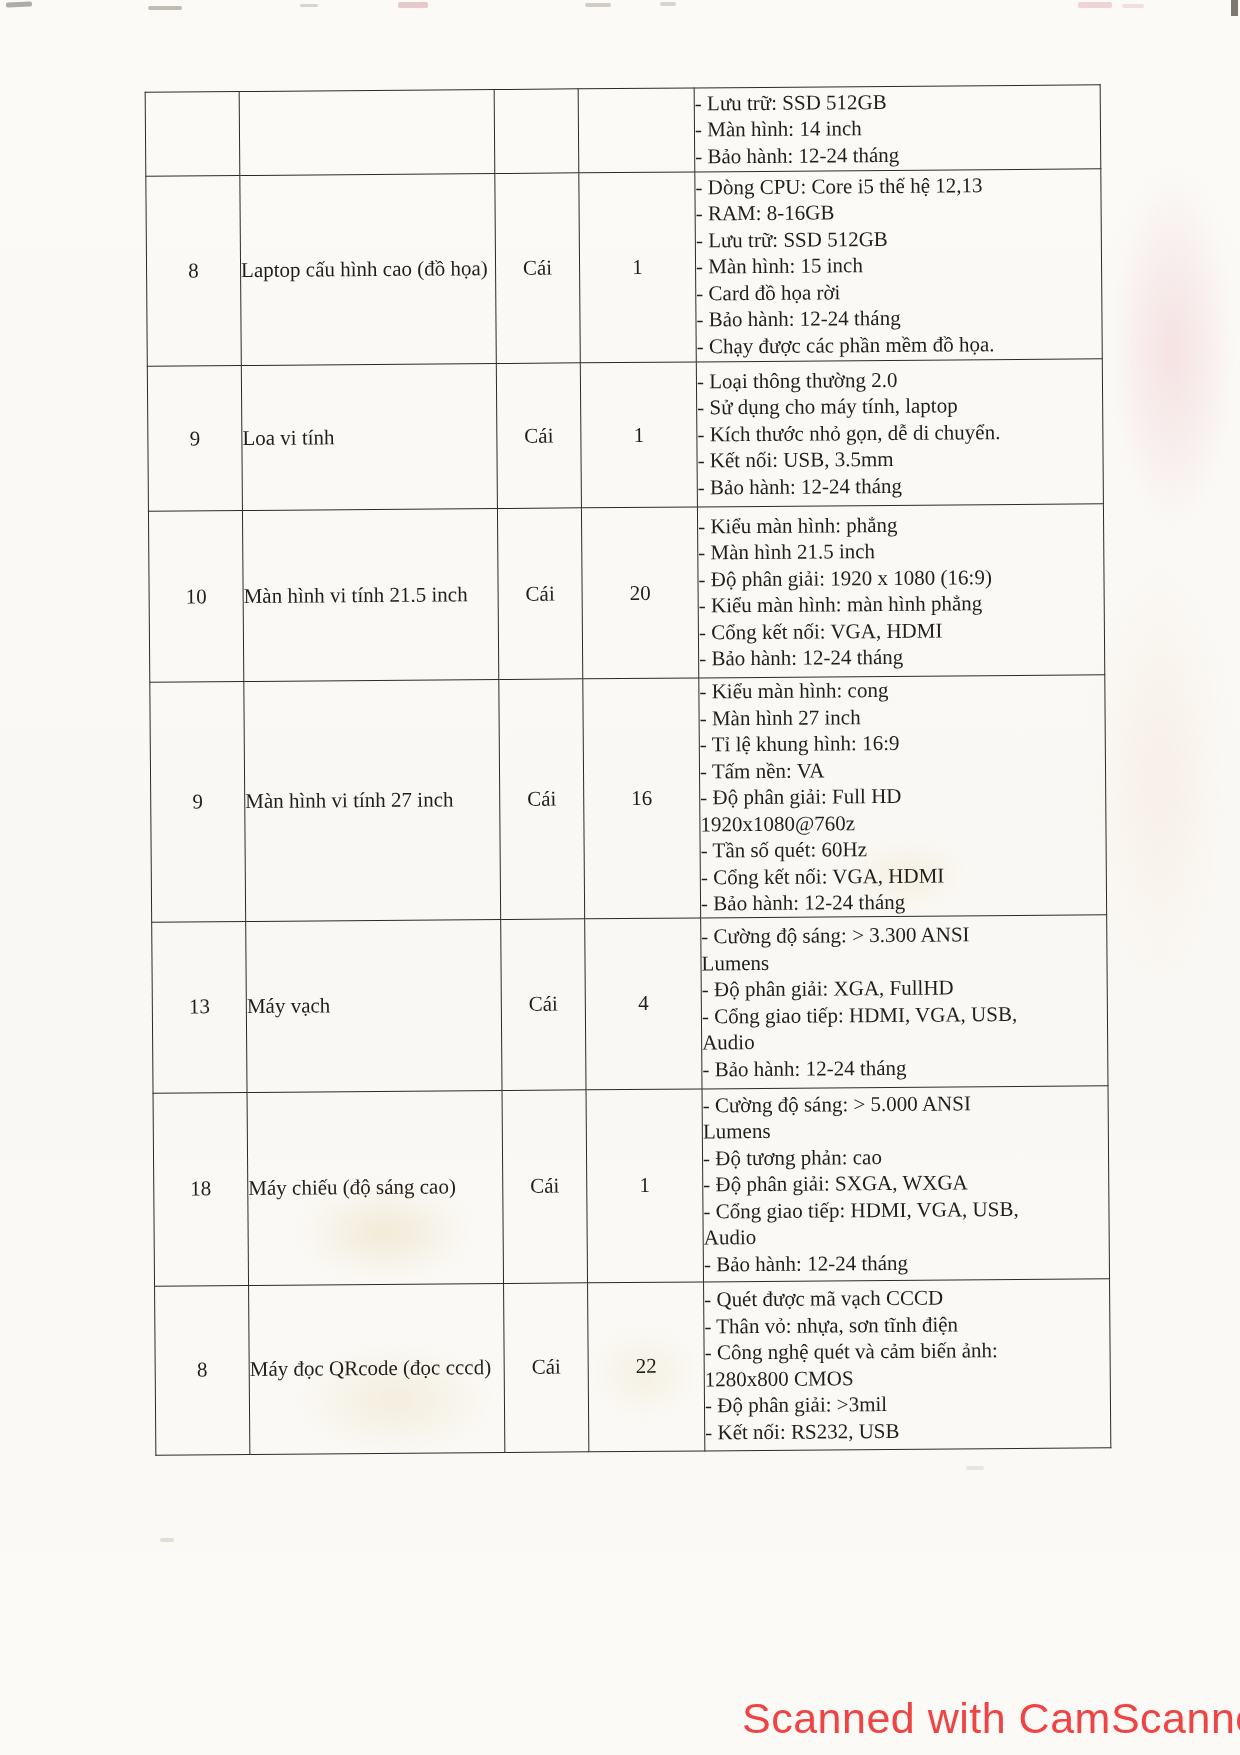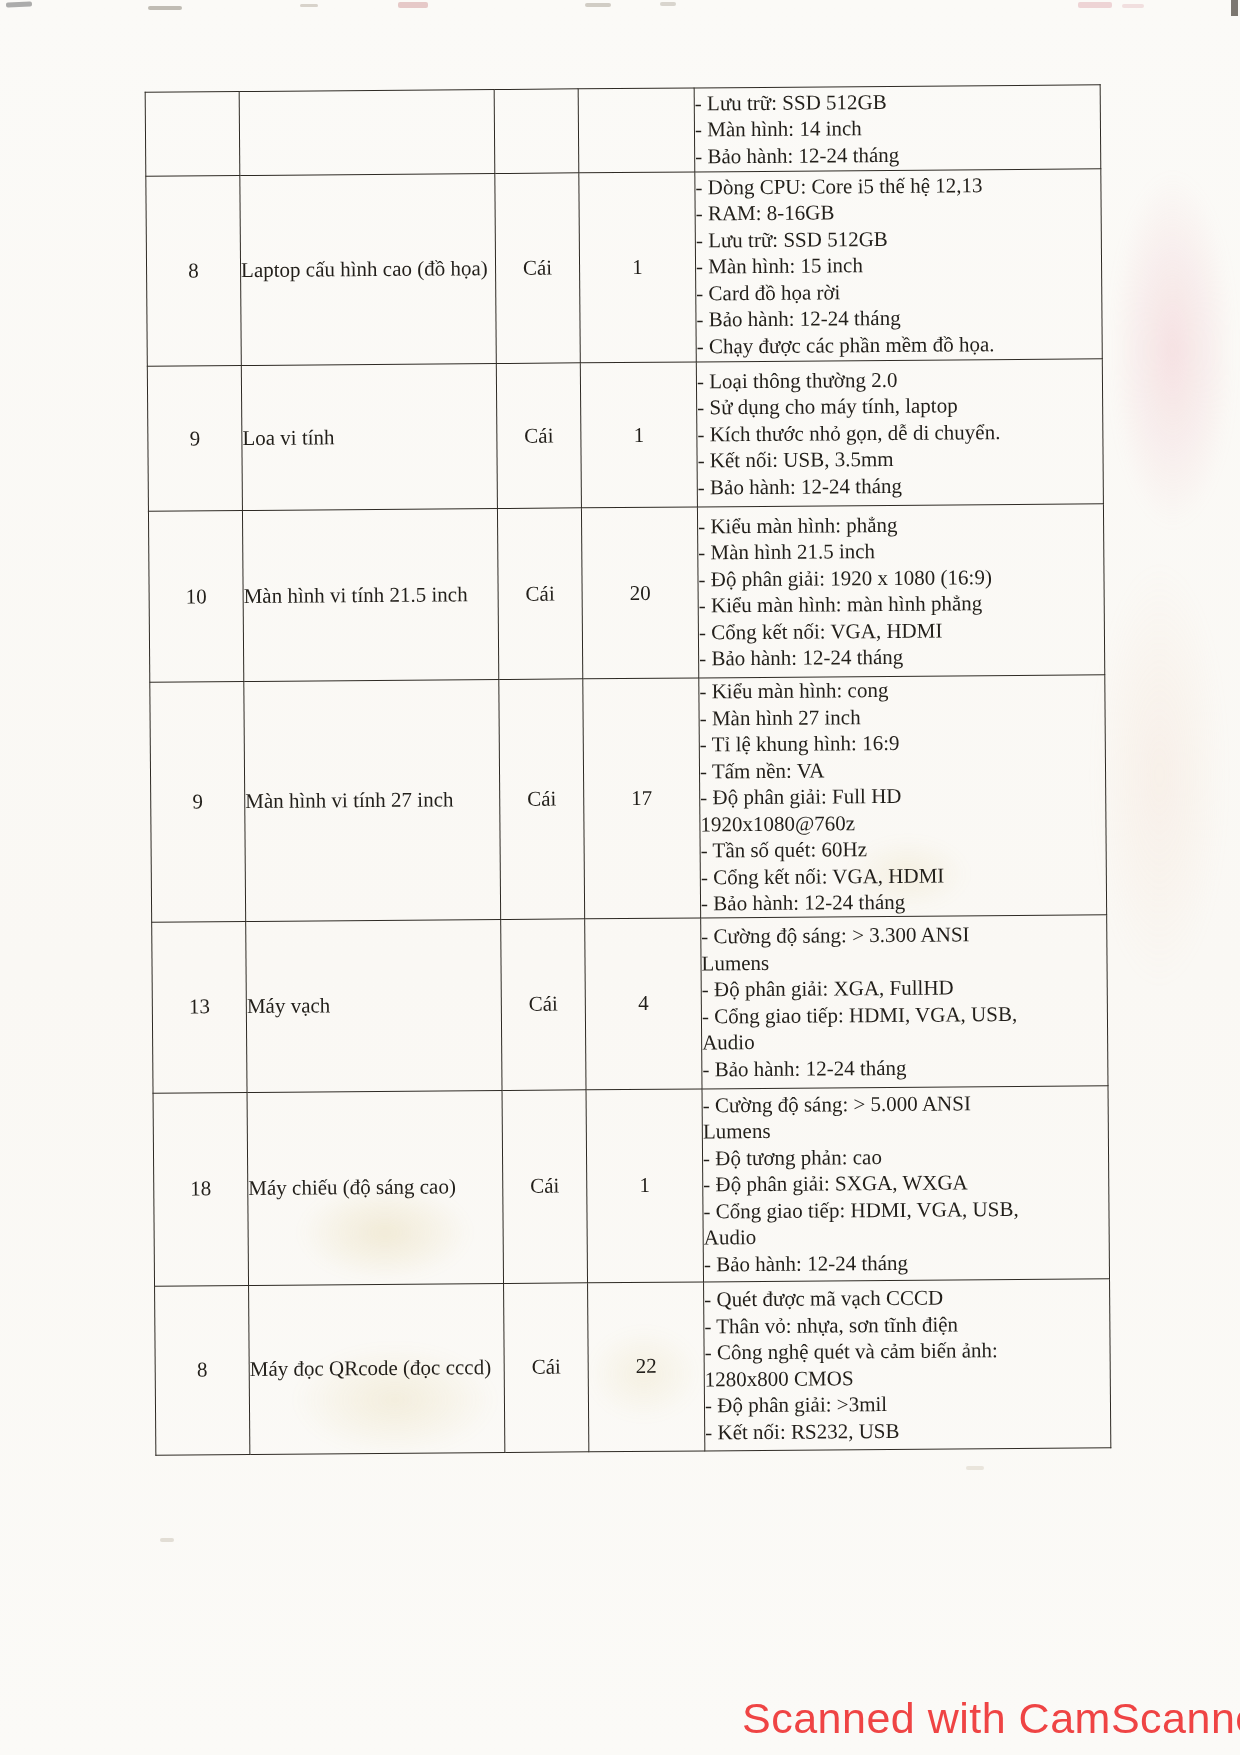--- a/index.html
+++ b/index.html
@@ -156,21 +156,21 @@
               <div class="spec-line">- Độ phân giải: 1920 x 1080 (16:9)</div>
               <div class="spec-line">- Kiểu màn hình: màn hình phẳng</div>
               <div class="spec-line">- Cổng kết nối: VGA, HDMI</div>
               <div class="spec-line">- Bảo hành: 12-24 tháng</div>
             </td>
     </tr>
           <tr style="height: 239px;">
       <td class="c-stt dash-top"><span>9</span></td>
       <td class="c-name dash-top"><span>Màn hình vi tính 27 inch</span></td>
       <td class="c-unit dash-top"><span>Cái</span></td>
-      <td class="c-qty"><span>17</span></td>
+      <td class="c-qty"><span>16</span></td>
       <td class="c-spec">
               <div class="spec-line">- Kiểu màn hình: cong</div>
               <div class="spec-line">- Màn hình 27 inch</div>
               <div class="spec-line">- Tỉ lệ khung hình: 16:9</div>
               <div class="spec-line">- Tấm nền: VA</div>
               <div class="spec-line">- Độ phân giải: Full HD</div>
               <div class="spec-line">1920x1080@760z</div>
               <div class="spec-line">- Tần số quét: 60Hz</div>
               <div class="spec-line">- Cổng kết nối: VGA, HDMI</div>
               <div class="spec-line">- Bảo hành: 12-24 tháng</div>

